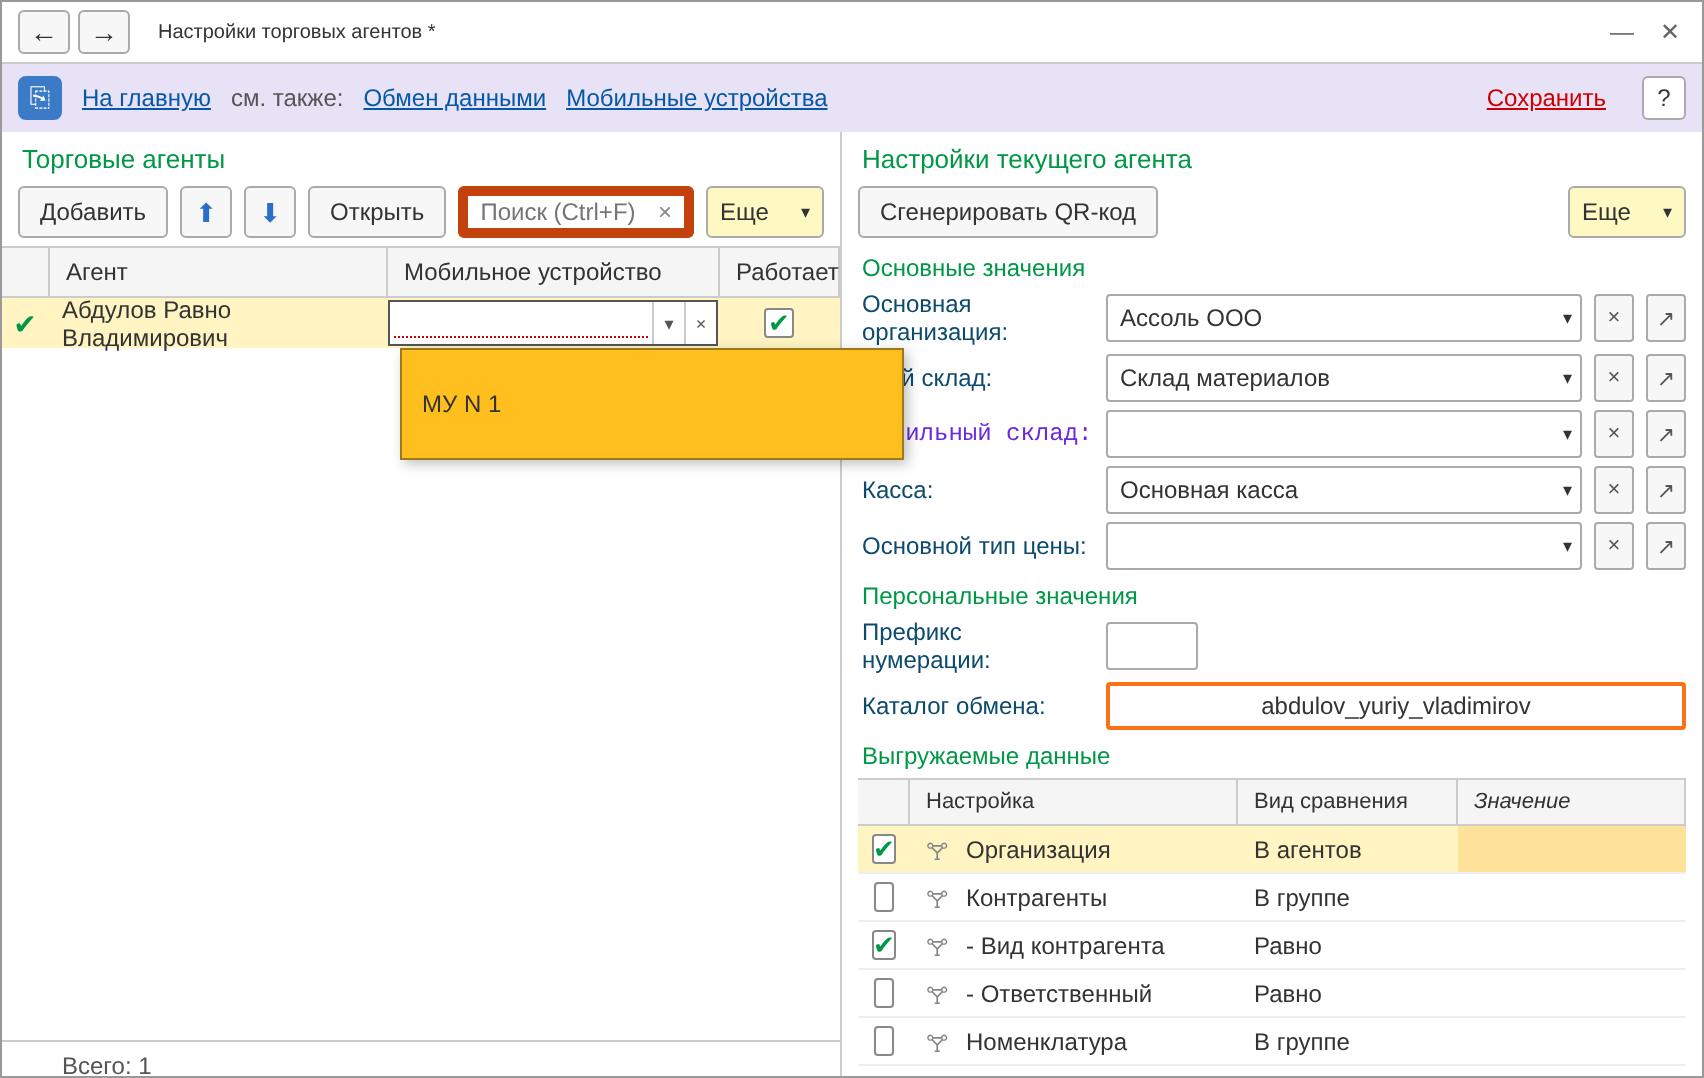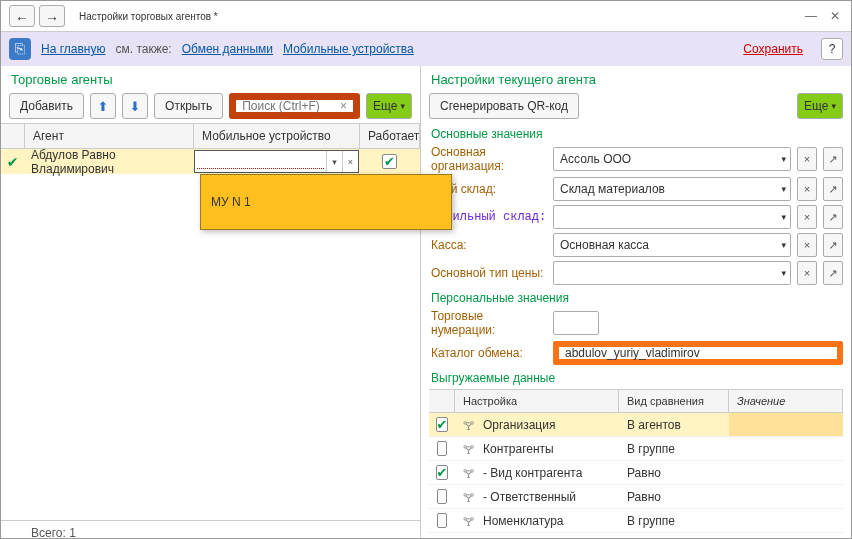--- a/index.html
+++ b/index.html
@@ -15,24 +15,24 @@
 .linkbar .plain { color: #555; text-decoration: none; }
 .linkbar .save { margin-left: auto; color: #c00; text-decoration: underline; cursor: pointer; }
 .help-btn { width: 22px; height: 22px; border: 1px solid #aaa; border-radius: 3px; margin-left: 8px; display: inline-flex; align-items: center; justify-content: center; background: #fff; cursor: pointer; }
 .main { display: flex; height: calc(100% - 58px); }
 .left-pane { width: 420px; border-right: 1px solid #ccc; display: flex; flex-direction: column; }
 .right-pane { flex: 1; display: flex; flex-direction: column; overflow: hidden; }
 .pane-title { color: #009846; font-size: 13px; padding: 6px 10px 2px; }
 .toolbar { display: flex; align-items: center; gap: 6px; padding: 4px 8px; }
 .btn { height: 26px; border: 1px solid #aaa; background: #f7f7f7; border-radius: 3px; padding: 0 10px; display: inline-flex; align-items: center; cursor: pointer; font-size: 12px; }
 .btn.small { width: 26px; padding: 0; justify-content: center; font-size: 13px; }
-.search { flex: 1; height: 26px; border: 7px solid #c2410c; border-radius: 3px; padding: 0 22px 0 6px; position: relative; background: #fff; display: flex; align-items: center; }
+.search { flex: 1; height: 26px; border: 5px solid #c2410c; border-radius: 3px; padding: 0 22px 0 6px; position: relative; background: #fff; display: flex; align-items: center; }
 .search input { border: none; outline: none; width: 100%; font-size: 12px; background: transparent; }
 .search .x { position: absolute; right: 6px; color: #888; cursor: pointer; }
-.more-btn { height: 26px; border: 1px solid #aaa; background: #84cc16; border-radius: 3px; padding: 0 6px; display: inline-flex; align-items: center; cursor: pointer; gap: 3px; }
+.more-btn { height: 26px; border: 1px solid #aaa; background: #fef9c3; border-radius: 3px; padding: 0 6px; display: inline-flex; align-items: center; cursor: pointer; gap: 16px; }
 .grid-head { display: flex; border-top: 1px solid #ccc; border-bottom: 1px solid #ccc; background: #f5f5f5; }
 .gh { padding: 5px 8px; border-right: 1px solid #ccc; font-size: 12px; }
 .gh.c0 { width: 24px; } .gh.c1 { flex: 1; } .gh.c2 { width: 166px; } .gh.c3 { width: 60px; }
 .grid-body { flex: 1; position: relative; overflow: visible; }
 .grid-row { display: flex; align-items: center; background: #fff4c2; height: 25px; position: relative; }
 .gc { padding: 0 6px; border-right: 1px solid transparent; display: flex; align-items: center; height: 100%; }
 .gc.c0 { width: 24px; justify-content: center; }
 .gc.c1 { flex: 1; }
 .gc.c2 { width: 166px; padding: 0; }
 .gc.c3 { width: 60px; justify-content: center; }
@@ -40,27 +40,27 @@
 .cell-input { width: 100%; height: 23px; border: 1px solid #555; display: flex; align-items: center; background: #fff; position: relative; }
 .cell-input .inner { flex: 1; border-bottom: 1px dotted #c00; margin: 0 2px; height: 15px; }
 .cell-input .ibtn { width: 16px; height: 100%; border-left: 1px solid #ccc; display: flex; align-items: center; justify-content: center; font-size: 9px; color: #555; cursor: pointer; }
 .dropdown-pop { position: absolute; top: 25px; left: 199px; width: 252px; background: #ffbf1f; border: 1px solid #9a7a1a; box-shadow: 2px 2px 6px rgba(0,0,0,0.25); z-index: 50; }
 .dropdown-pop .item { padding: 20px 10px; cursor: pointer; }
 .cb { width: 15px; height: 15px; border: 1px solid #888; background: #fff; border-radius: 2px; display: inline-flex; align-items: center; justify-content: center; }
 .cb.on .tick { display: block; } .cb .tick { display: none; color: #009846; font-size: 13px; line-height: 1; }
 .grid-footer { border-top: 1px solid #ccc; padding: 5px 30px; color: #555; }
 .section-title { color: #009846; padding: 4px 10px 2px; }
 .form-row { display: flex; align-items: center; padding: 2px 8px 2px 10px; gap: 6px; min-height: 28px; }
-.form-label { width: 116px; color: #a16207; }
+.form-label { width: 116px; color: #0c4a6e; }
 .form-label.dim { color: #6d28d9; font-family: Liberation Mono, monospace; }
 .form-input { flex: 1; height: 24px; border: 1px solid #aaa; border-radius: 2px; padding: 0 20px 0 6px; display: flex; align-items: center; position: relative; background: #fff; }
 .form-input .dd { position: absolute; right: 4px; font-size: 9px; color: #333; cursor: pointer; }
 .mini-btn { width: 20px; height: 24px; border: 1px solid #aaa; background: #f7f7f7; border-radius: 2px; display: inline-flex; align-items: center; justify-content: center; cursor: pointer; font-size: 11px; color: #555; }
 .small-input { width: 46px; height: 24px; border: 1px solid #aaa; border-radius: 2px; padding: 0 4px; }
-.plain-input { flex: 1; height: 24px; border: 6px solid #f97316; border-radius: 2px; padding: 0 6px; display: flex; align-items: center; }
+.plain-input { flex: 1; height: 24px; border: 2px solid #f97316; border-radius: 2px; padding: 0 6px; display: flex; align-items: center; justify-content: center; }
 .tbl-head { display: flex; background: #f5f5f5; border-top: 1px solid #ccc; border-bottom: 1px solid #ccc; margin: 2px 8px 0 8px; }
 .th { padding: 5px 8px; border-right: 1px solid #ccc; font-size: 11px; }
 .th.t0 { width: 26px; } .th.t1 { width: 164px; } .th.t2 { width: 110px; } .th.t3 { flex: 1; font-style: italic; }
 .tbl-body { margin: 0 8px; overflow-y: auto; height: 158px; }
 .tbl-row { display: flex; align-items: center; height: 24px; border-bottom: 1px solid #eee; }
 .tbl-row.sel { background: #fff4c2; }
 .td { padding: 0 8px; display: flex; align-items: center; height: 100%; gap: 6px; }
 .td.t0 { width: 26px; justify-content: center; } .td.t1 { width: 164px; } .td.t2 { width: 110px; } .td.t3 { flex: 1; background: inherit; }
 .tbl-row.sel .td.t3 { background: #ffe29a; }
 .ficon { width: 14px; color: #888; }
@@ -191,21 +191,21 @@
         <div class="form-label">Основной тип цены:</div>
         <div class="form-input">
             <span class="dd">▾</span>
           </div>
         <div class="mini-btn">×</div>
         <div class="mini-btn">↗</div>
       </div>
 
       <div class="section-title">Персональные значения</div>
       <div class="form-row">
-        <div class="form-label">Торговые нумерации:</div>
+        <div class="form-label">Префикс нумерации:</div>
         <input class="small-input" style="">
       </div>
       <div class="form-row">
         <div class="form-label">Каталог обмена:</div>
         <div class="plain-input">
             <span>abdulov_yuriy_vladimirov</span>
           </div>
       </div>
 
       <div class="section-title">Выгружаемые данные</div>

